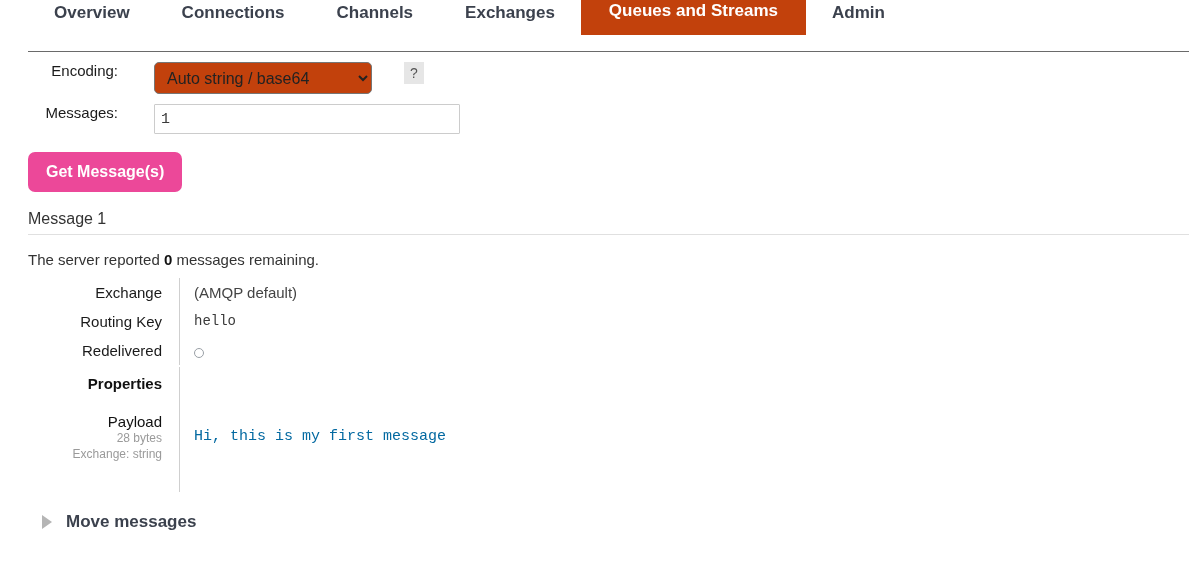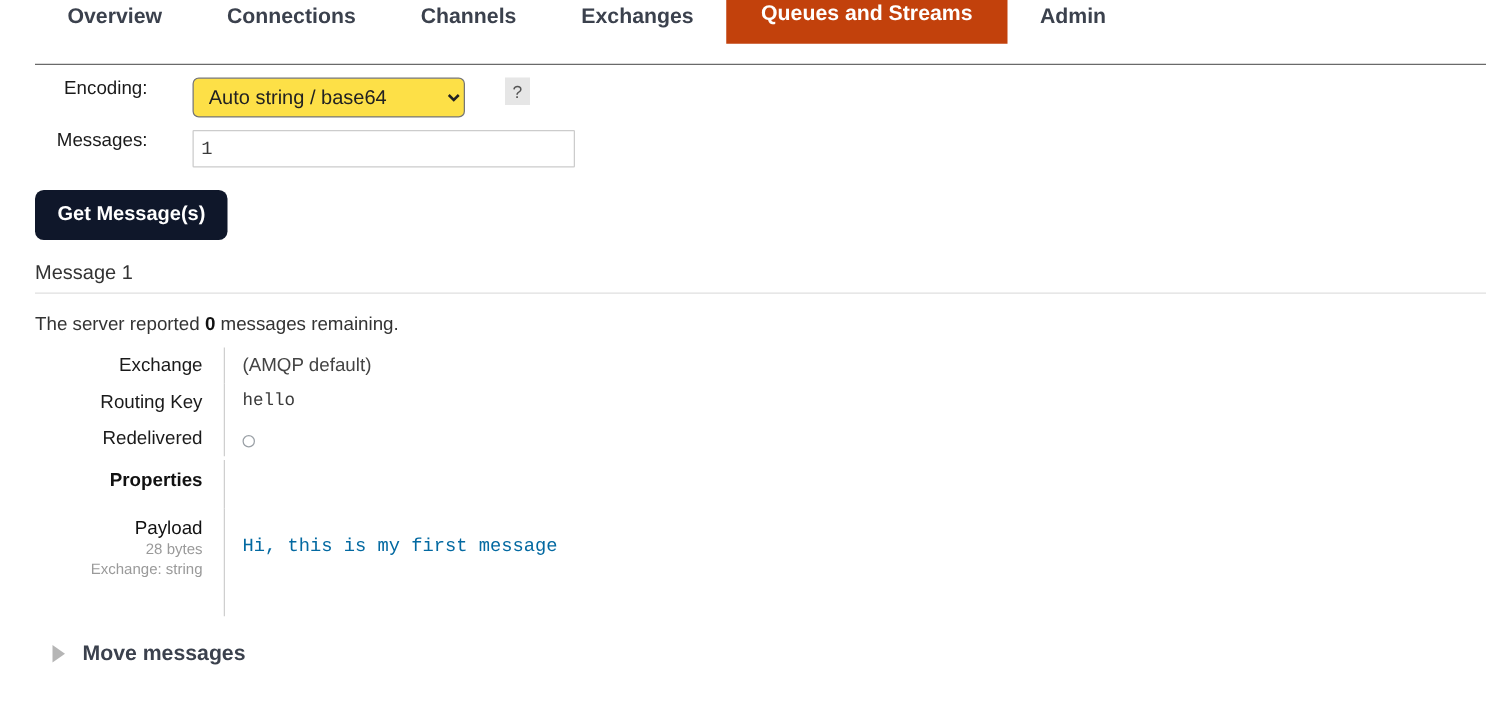--- a/index.html
+++ b/index.html
@@ -78,21 +78,21 @@
     color: #1a1a1a;
     box-sizing: border-box;
   }
   select.encoding-select {
     font-family: "Liberation Sans", sans-serif;
     font-size: 16px;
     color: #222;
     padding: 5px 8px;
     border: 1px solid #767676;
     border-radius: 5px;
-    background: #fde047;
+    background: #c2410c;
     height: 32px;
     width: 218px;
   }
   .help-btn {
     margin-left: 10px;
     width: 20px;
     height: 22px;
     background: #e6e6e6;
     border: none;
     color: #555;
@@ -112,21 +112,21 @@
     background: #ffffff;
     font-family: "Liberation Mono", monospace;
     font-size: 15px;
     color: #3a3a3a;
     padding: 2px 6px;
     border-radius: 1px;
   }
   .get-btn {
     margin-top: 18px;
     margin-left: 0;
-    background: #0f172a;
+    background: #ec4899;
     color: #ffffff;
     font-family: "Liberation Sans", sans-serif;
     font-size: 16px;
     font-weight: bold;
     border: none;
     border-radius: 7px;
     padding: 11px 18px;
     cursor: pointer;
   }
 

